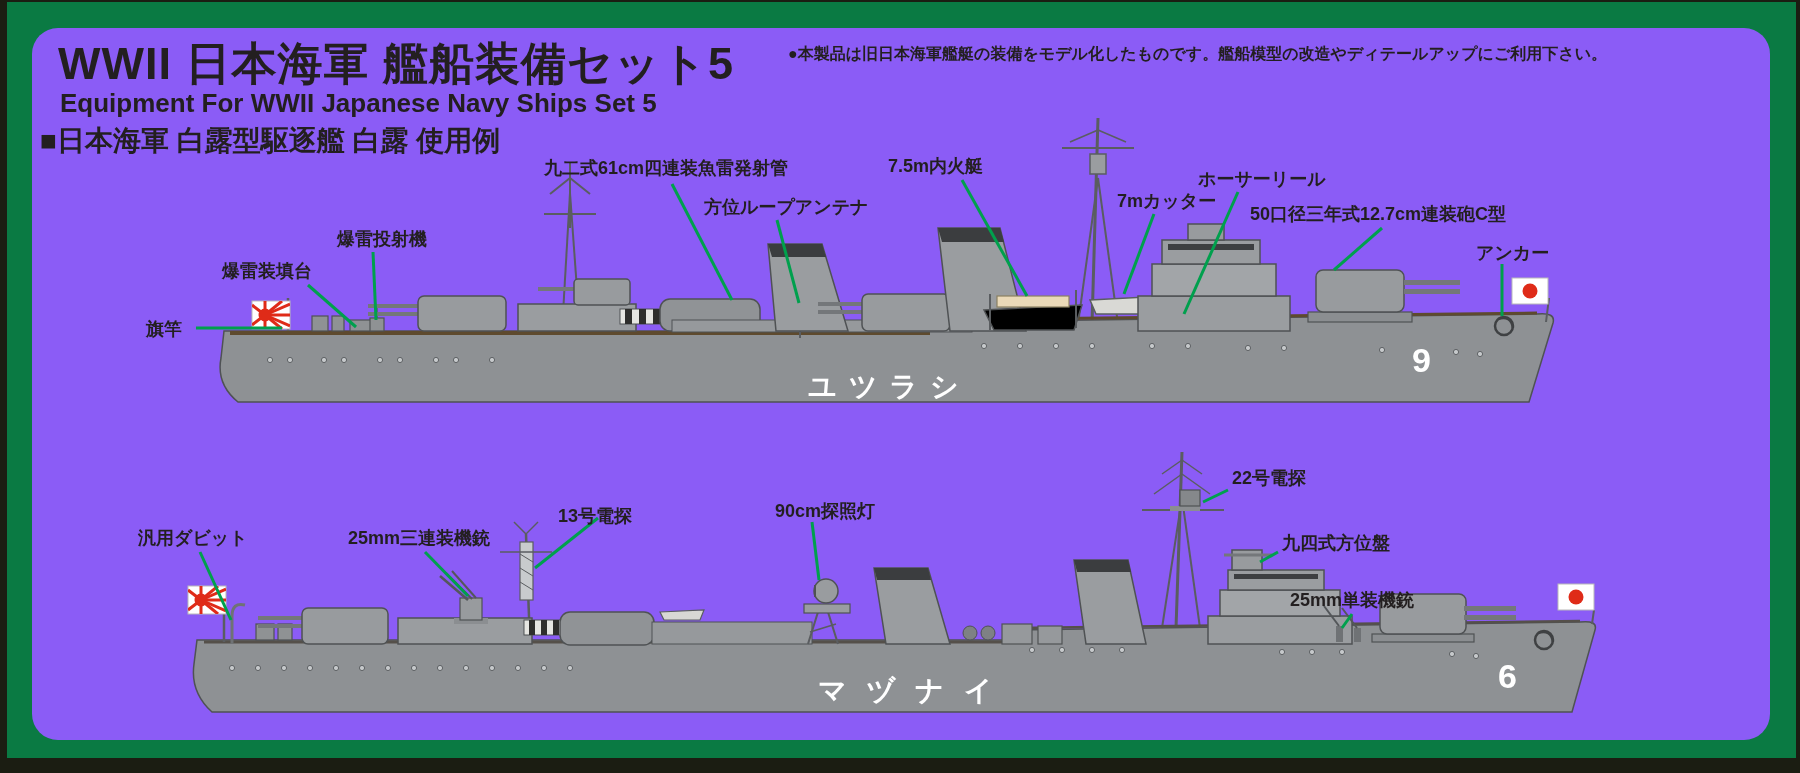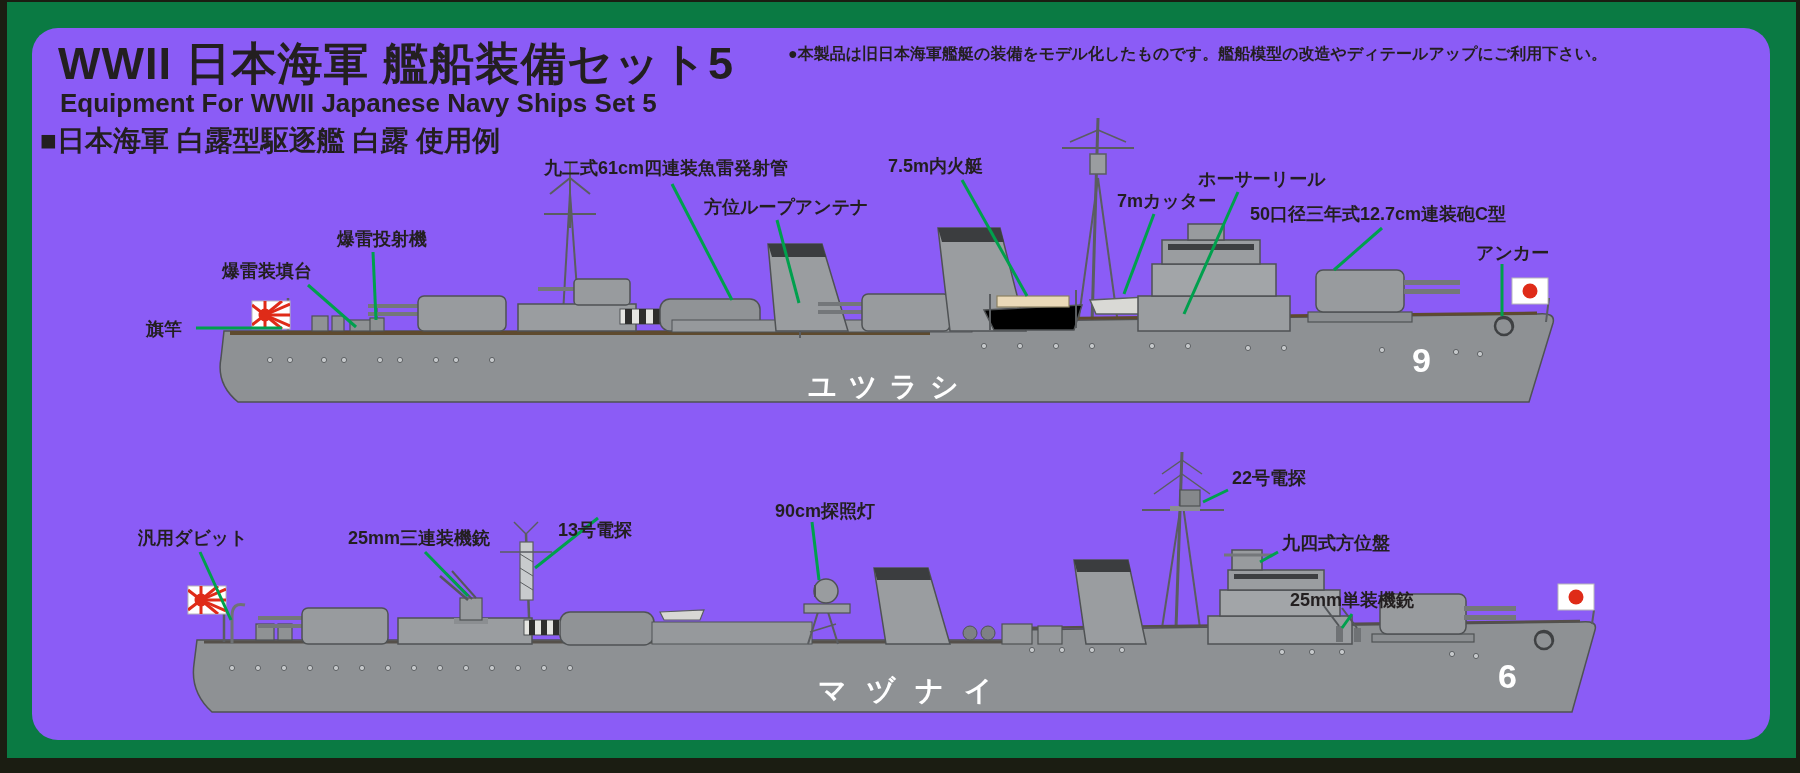--- a/index.html
+++ b/index.html
@@ -397,19 +397,19 @@
   <span class="lbl" style="left:512px;top:128px;">九二式61cm四連装魚雷発射管</span>
   <span class="lbl" style="left:672px;top:167px;">方位ループアンテナ</span>
   <span class="lbl" style="left:856px;top:126px;">7.5m内火艇</span>
   <span class="lbl" style="left:1085px;top:161px;">7mカッター</span>
   <span class="lbl" style="left:1166px;top:139px;">ホーサーリール</span>
   <span class="lbl" style="left:1218px;top:174px;">50口径三年式12.7cm連装砲C型</span>
   <span class="lbl" style="left:1438px;top:213px;margin-left:6px;">アンカー</span>
 
   <span class="lbl" style="left:106px;top:498px;">汎用ダビット</span>
   <span class="lbl" style="left:316px;top:498px;">25mm三連装機銃</span>
-  <span class="lbl" style="left:526px;top:490px;text-align:right;">13号電探</span>
+  <span class="lbl" style="left:526px;top:476px;text-align:right;">13号電探</span>
   <span class="lbl" style="left:743px;top:471px;">90cm探照灯</span>
   <span class="lbl" style="left:1200px;top:438px;text-align:right;">22号電探</span>
   <span class="lbl" style="left:1250px;top:503px;">九四式方位盤</span>
   <span class="lbl" style="left:1258px;top:560px;">25mm単装機銃</span>
 
 </div>
 
 </body></html>

